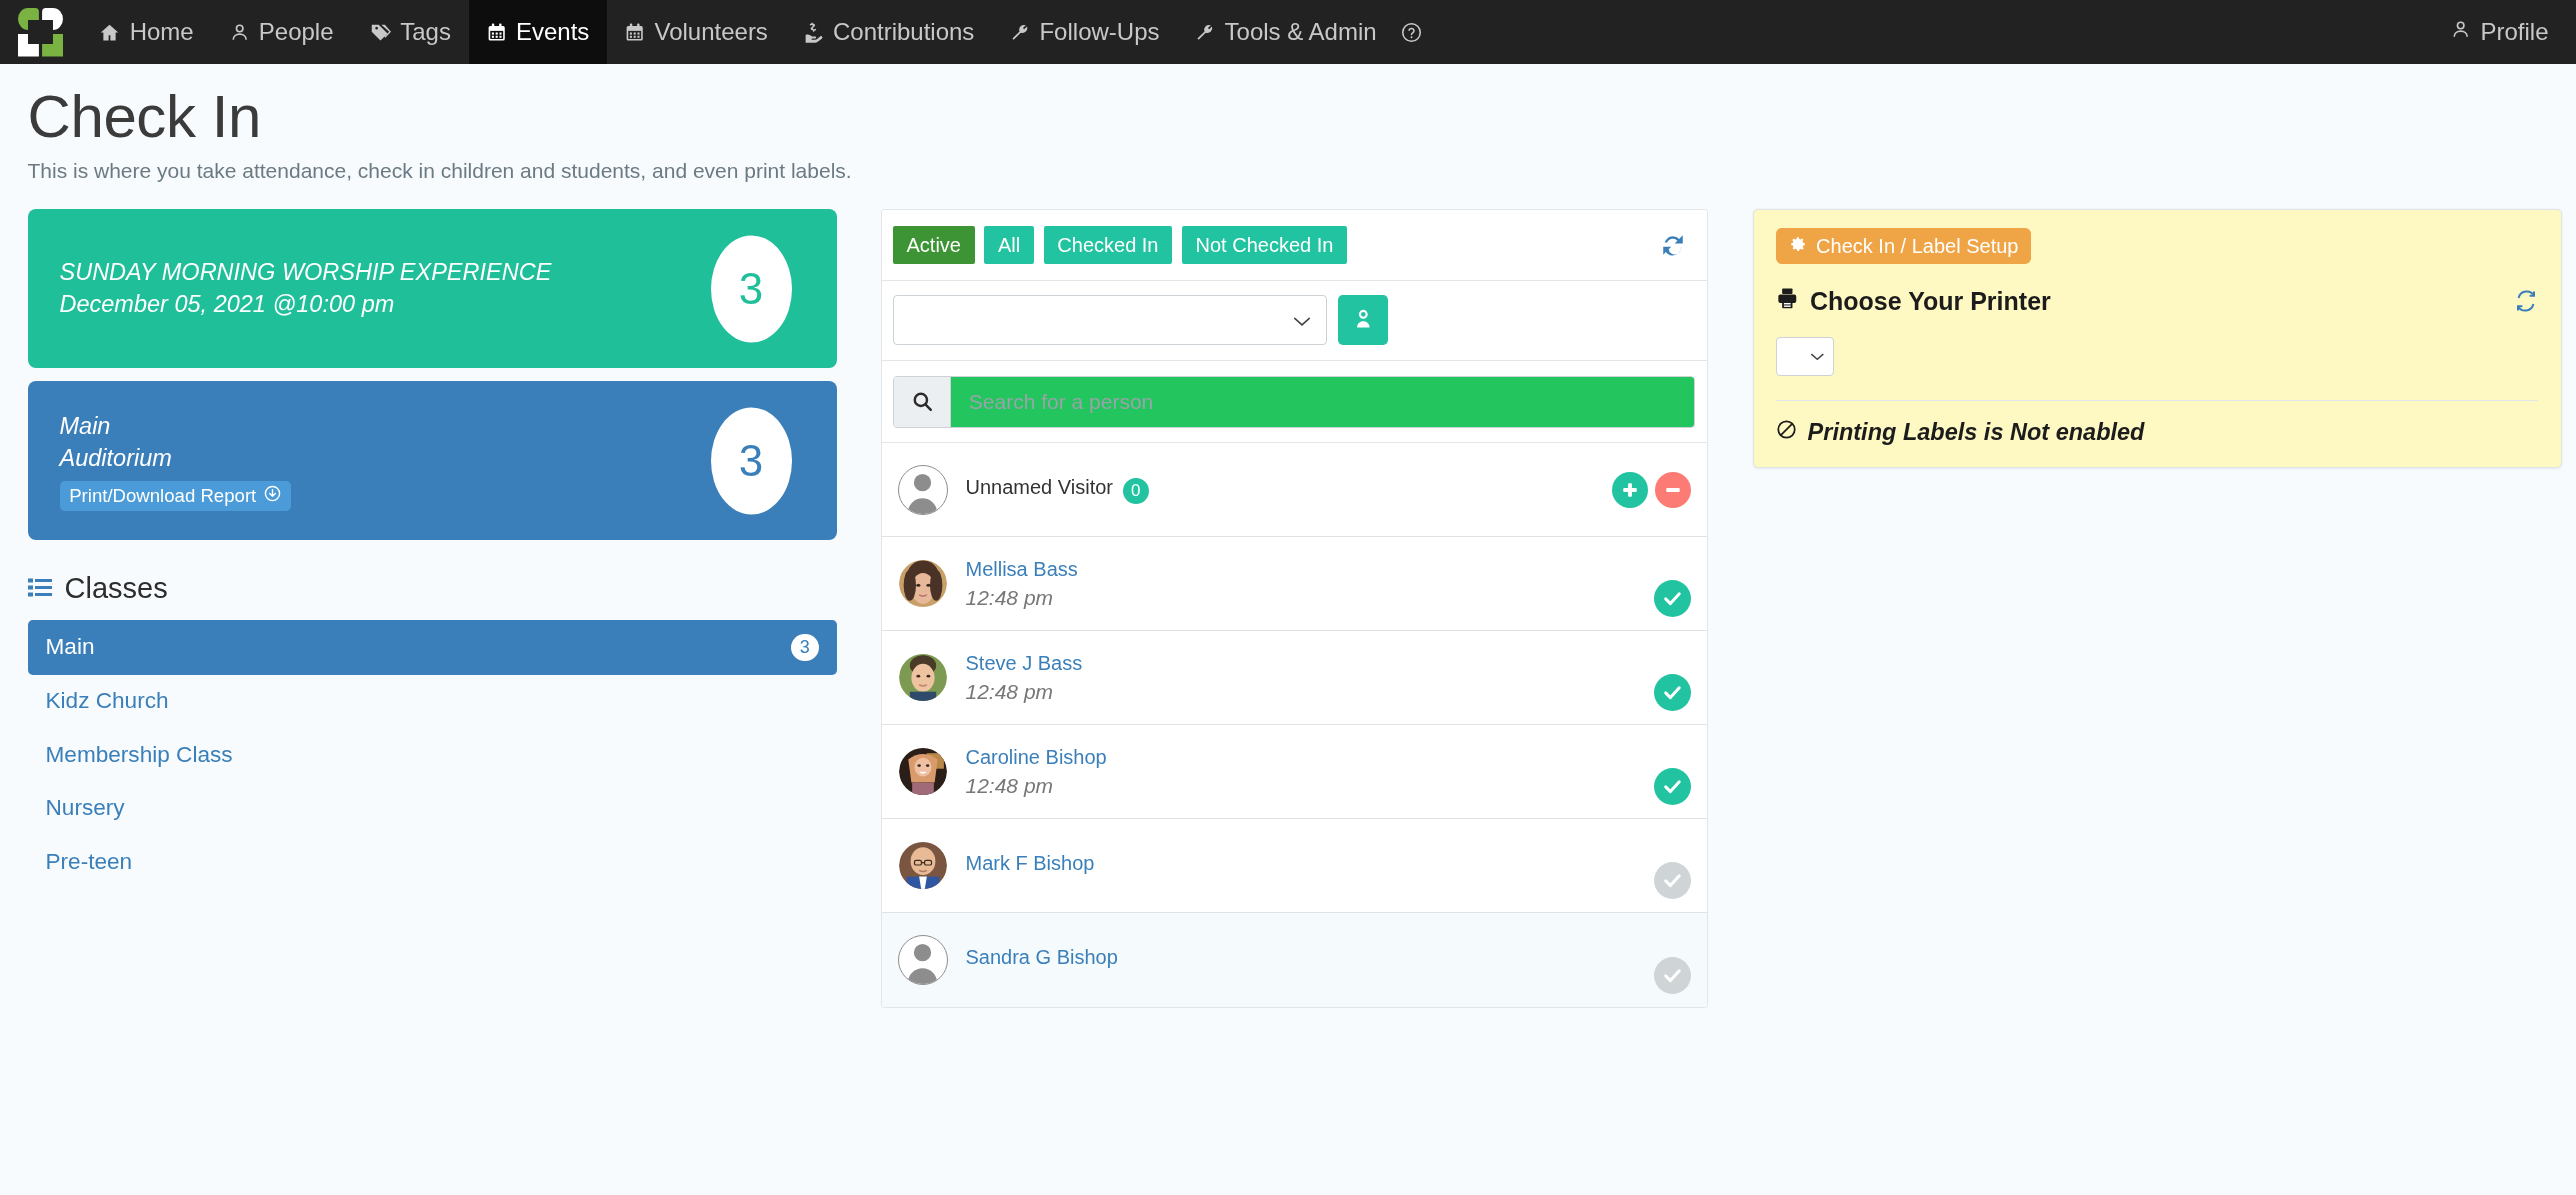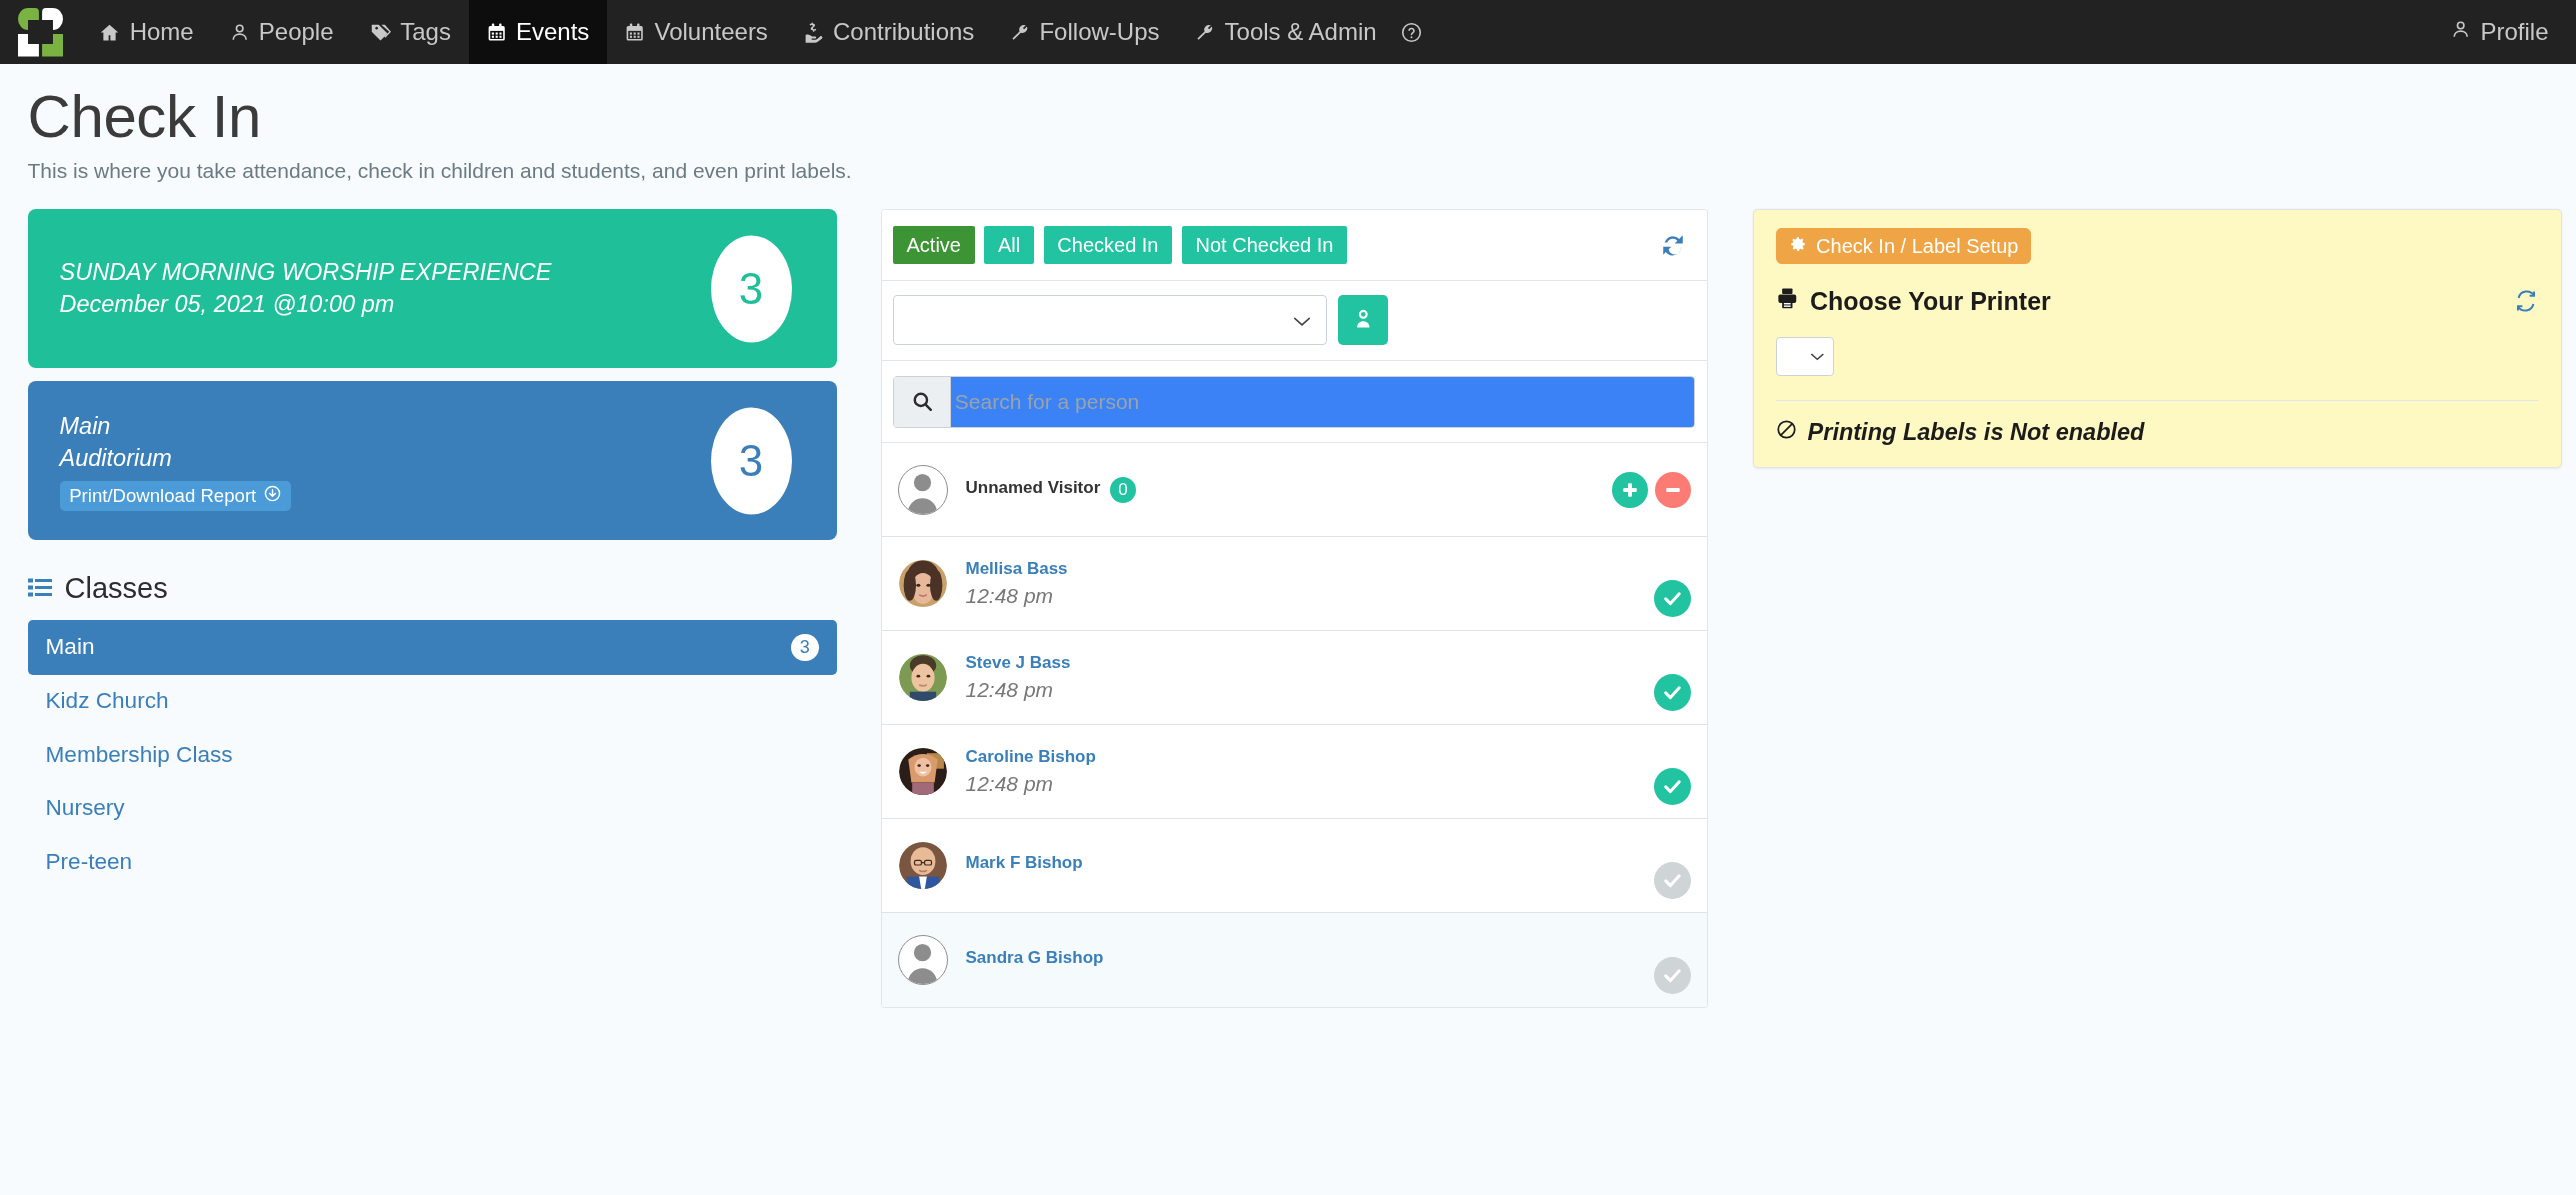--- a/index.html
+++ b/index.html
@@ -197,23 +197,23 @@
     overflow: hidden; height: 52px;
   }
   .search-ico {
     width: 57px; background: #eceff1;
     display: flex; align-items: center; justify-content: center;
     border-right: 0.8px solid #ccd2d6;
     cursor: pointer;
   }
   .search-input {
     flex: 1 1 auto; border: none; outline: none;
-    padding: 0 4px; font-size: 21px;
+    padding: 0 18px; font-size: 21px;
     font-family: inherit; color: #333;
-    background: #3b82f6;
+    background: #22c55e;
   }
   .search-input::placeholder { color: #9aa3a9; }
 
   .prow {
     display: flex; align-items: center;
     padding: 13px 16px;
     border-bottom: 0.8px solid #dfe3e5;
     min-height: 94px;
     background: #ffffff;
     position: relative;
@@ -223,21 +223,21 @@
   .avatar {
     width: 50px; height: 50px; border-radius: 50%;
     flex: 0 0 50px; margin-right: 18px;
     overflow: hidden;
     display: flex; align-items: flex-end; justify-content: center;
     background: #ffffff;
     border: 1.6px solid transparent;
   }
   .avatar.ph { border-color: #8d8d8d; }
   .pinfo { flex: 1 1 auto; min-width: 0; }
-  .pname { font-size: 17px; color: #3a7fb9; cursor: pointer; font-weight: bold; }
+  .pname { font-size: 20px; color: #3a7fb9; cursor: pointer; }
   .pname.plain { color: #333333; }
   .ptime { font-size: 21px; color: #777777; font-style: italic; margin-top: 4.9px; }
   .cnt-badge {
     display: inline-flex; align-items: center; justify-content: center;
     background: #22c3a0; color: #ffffff;
     border-radius: 50%;
     width: 26px; height: 26px; font-size: 17px;
     margin-left: 9.7px;
     vertical-align: middle;
   }

